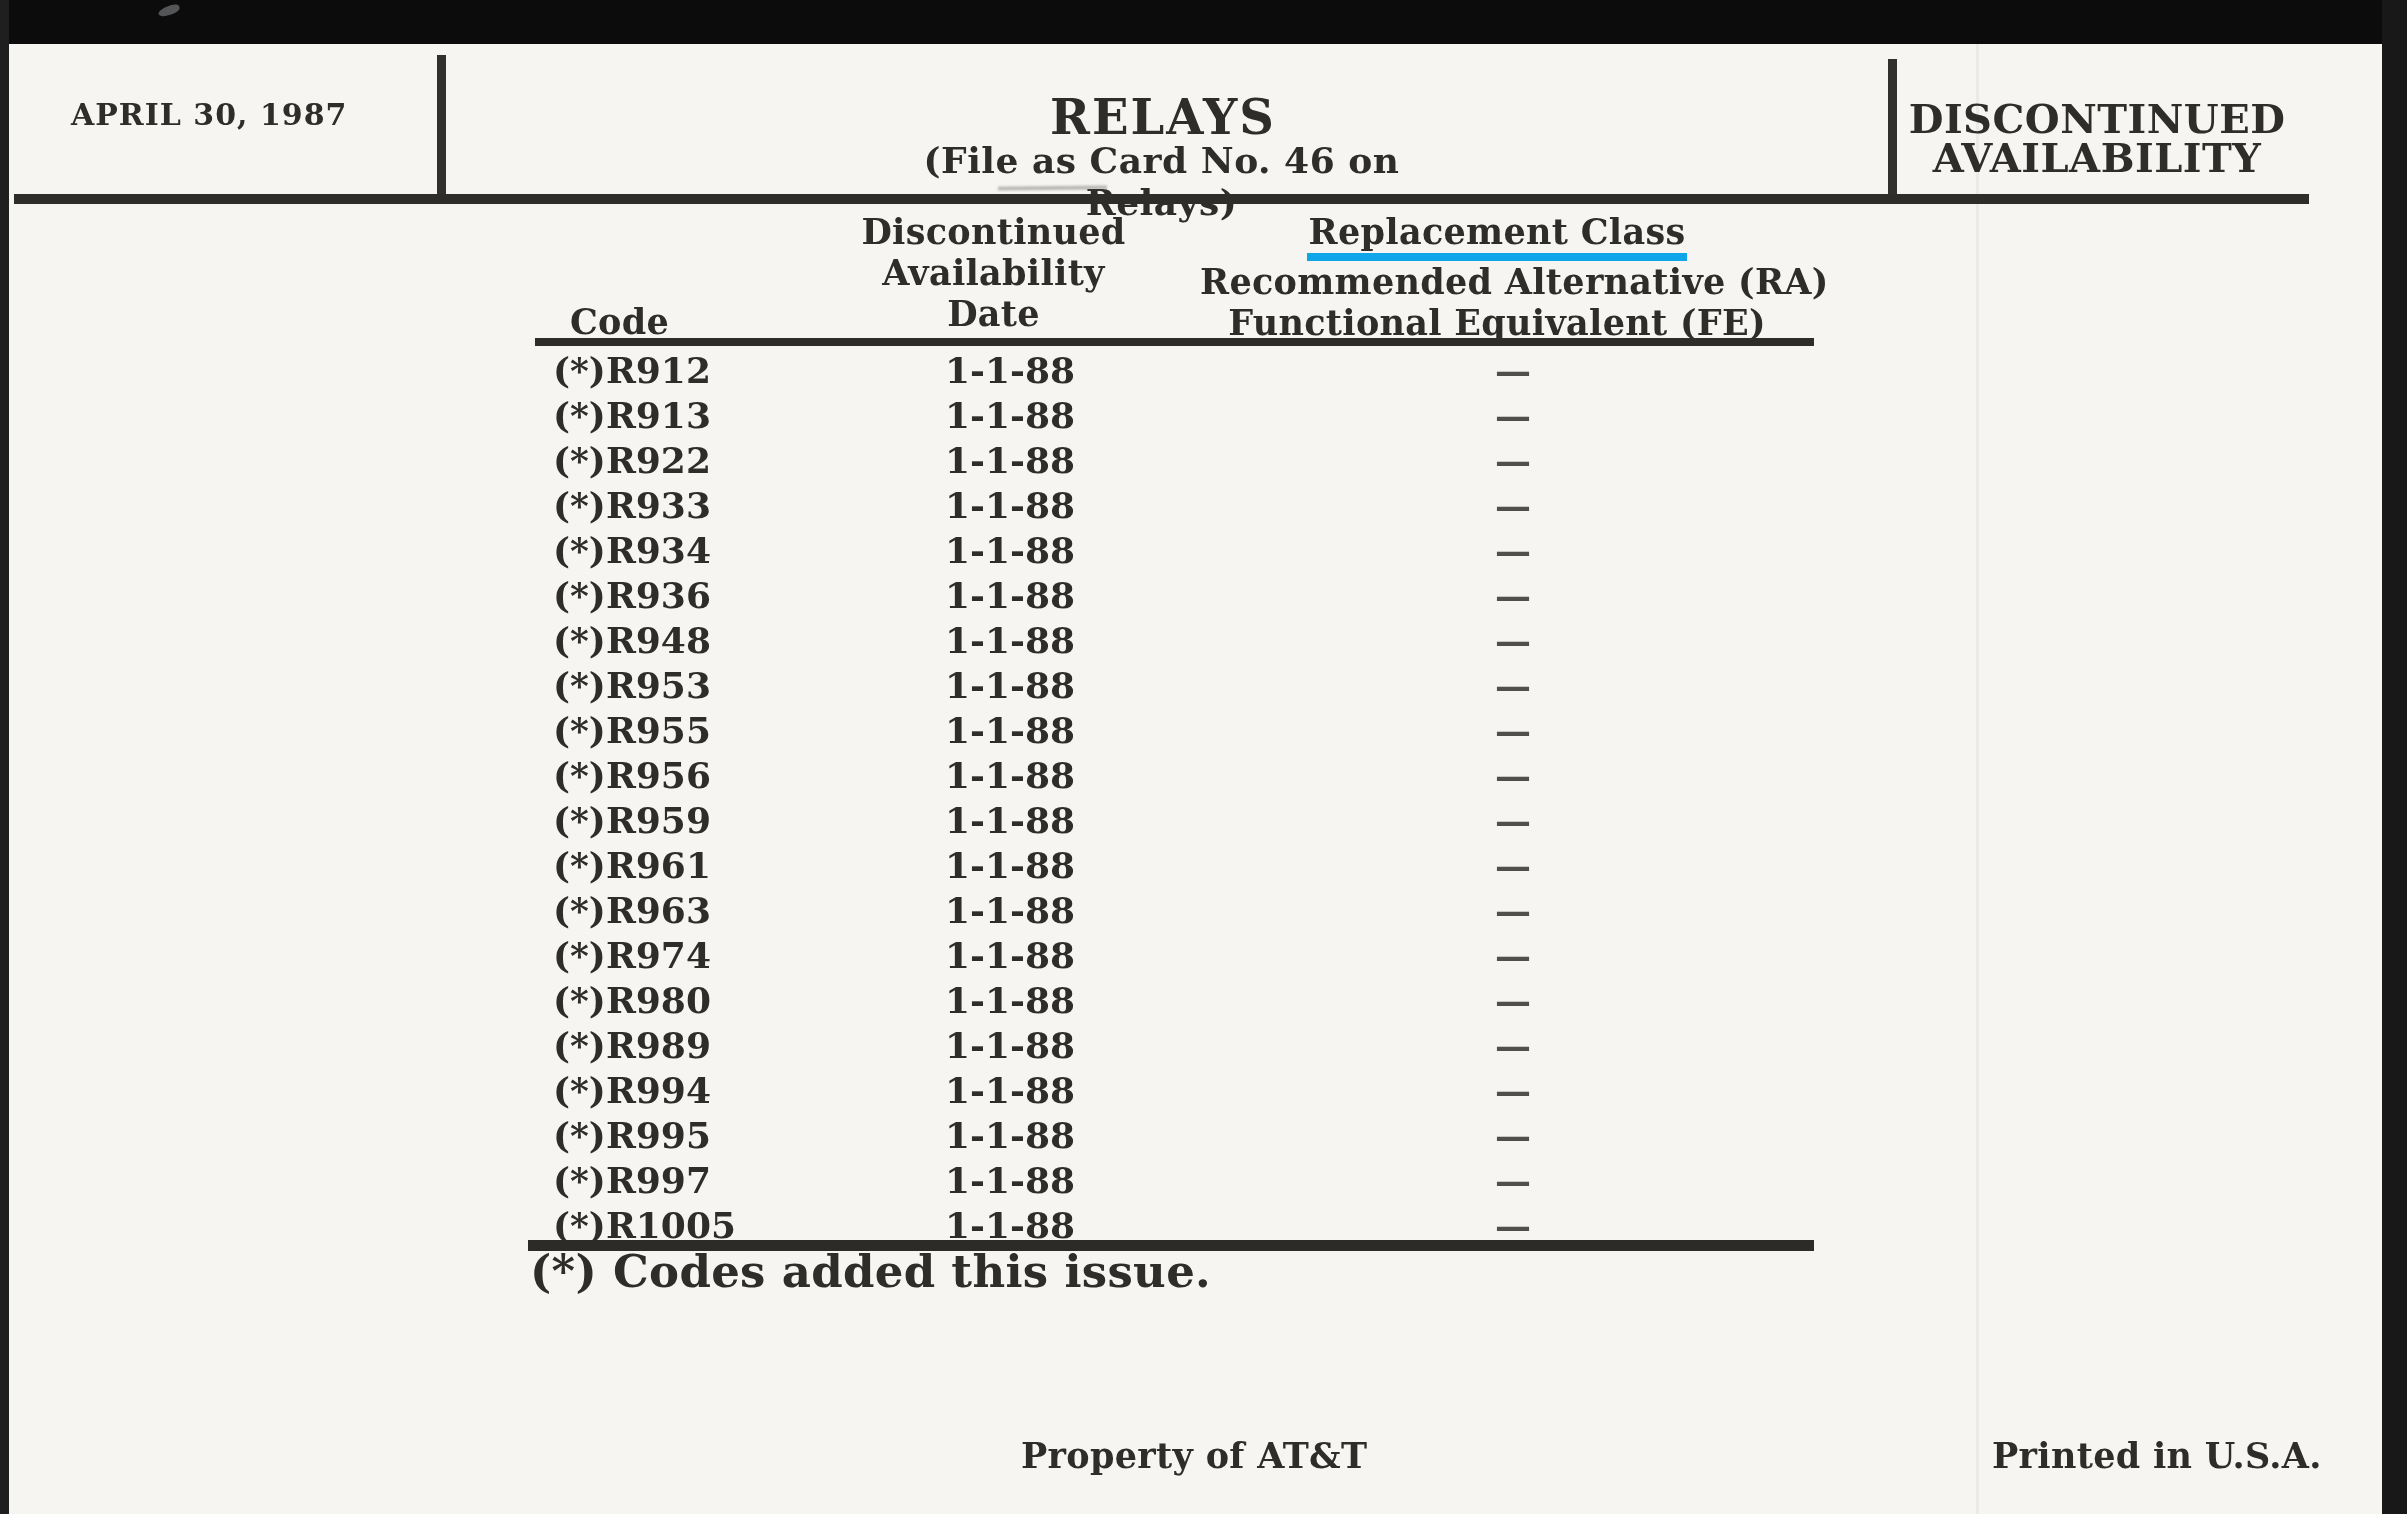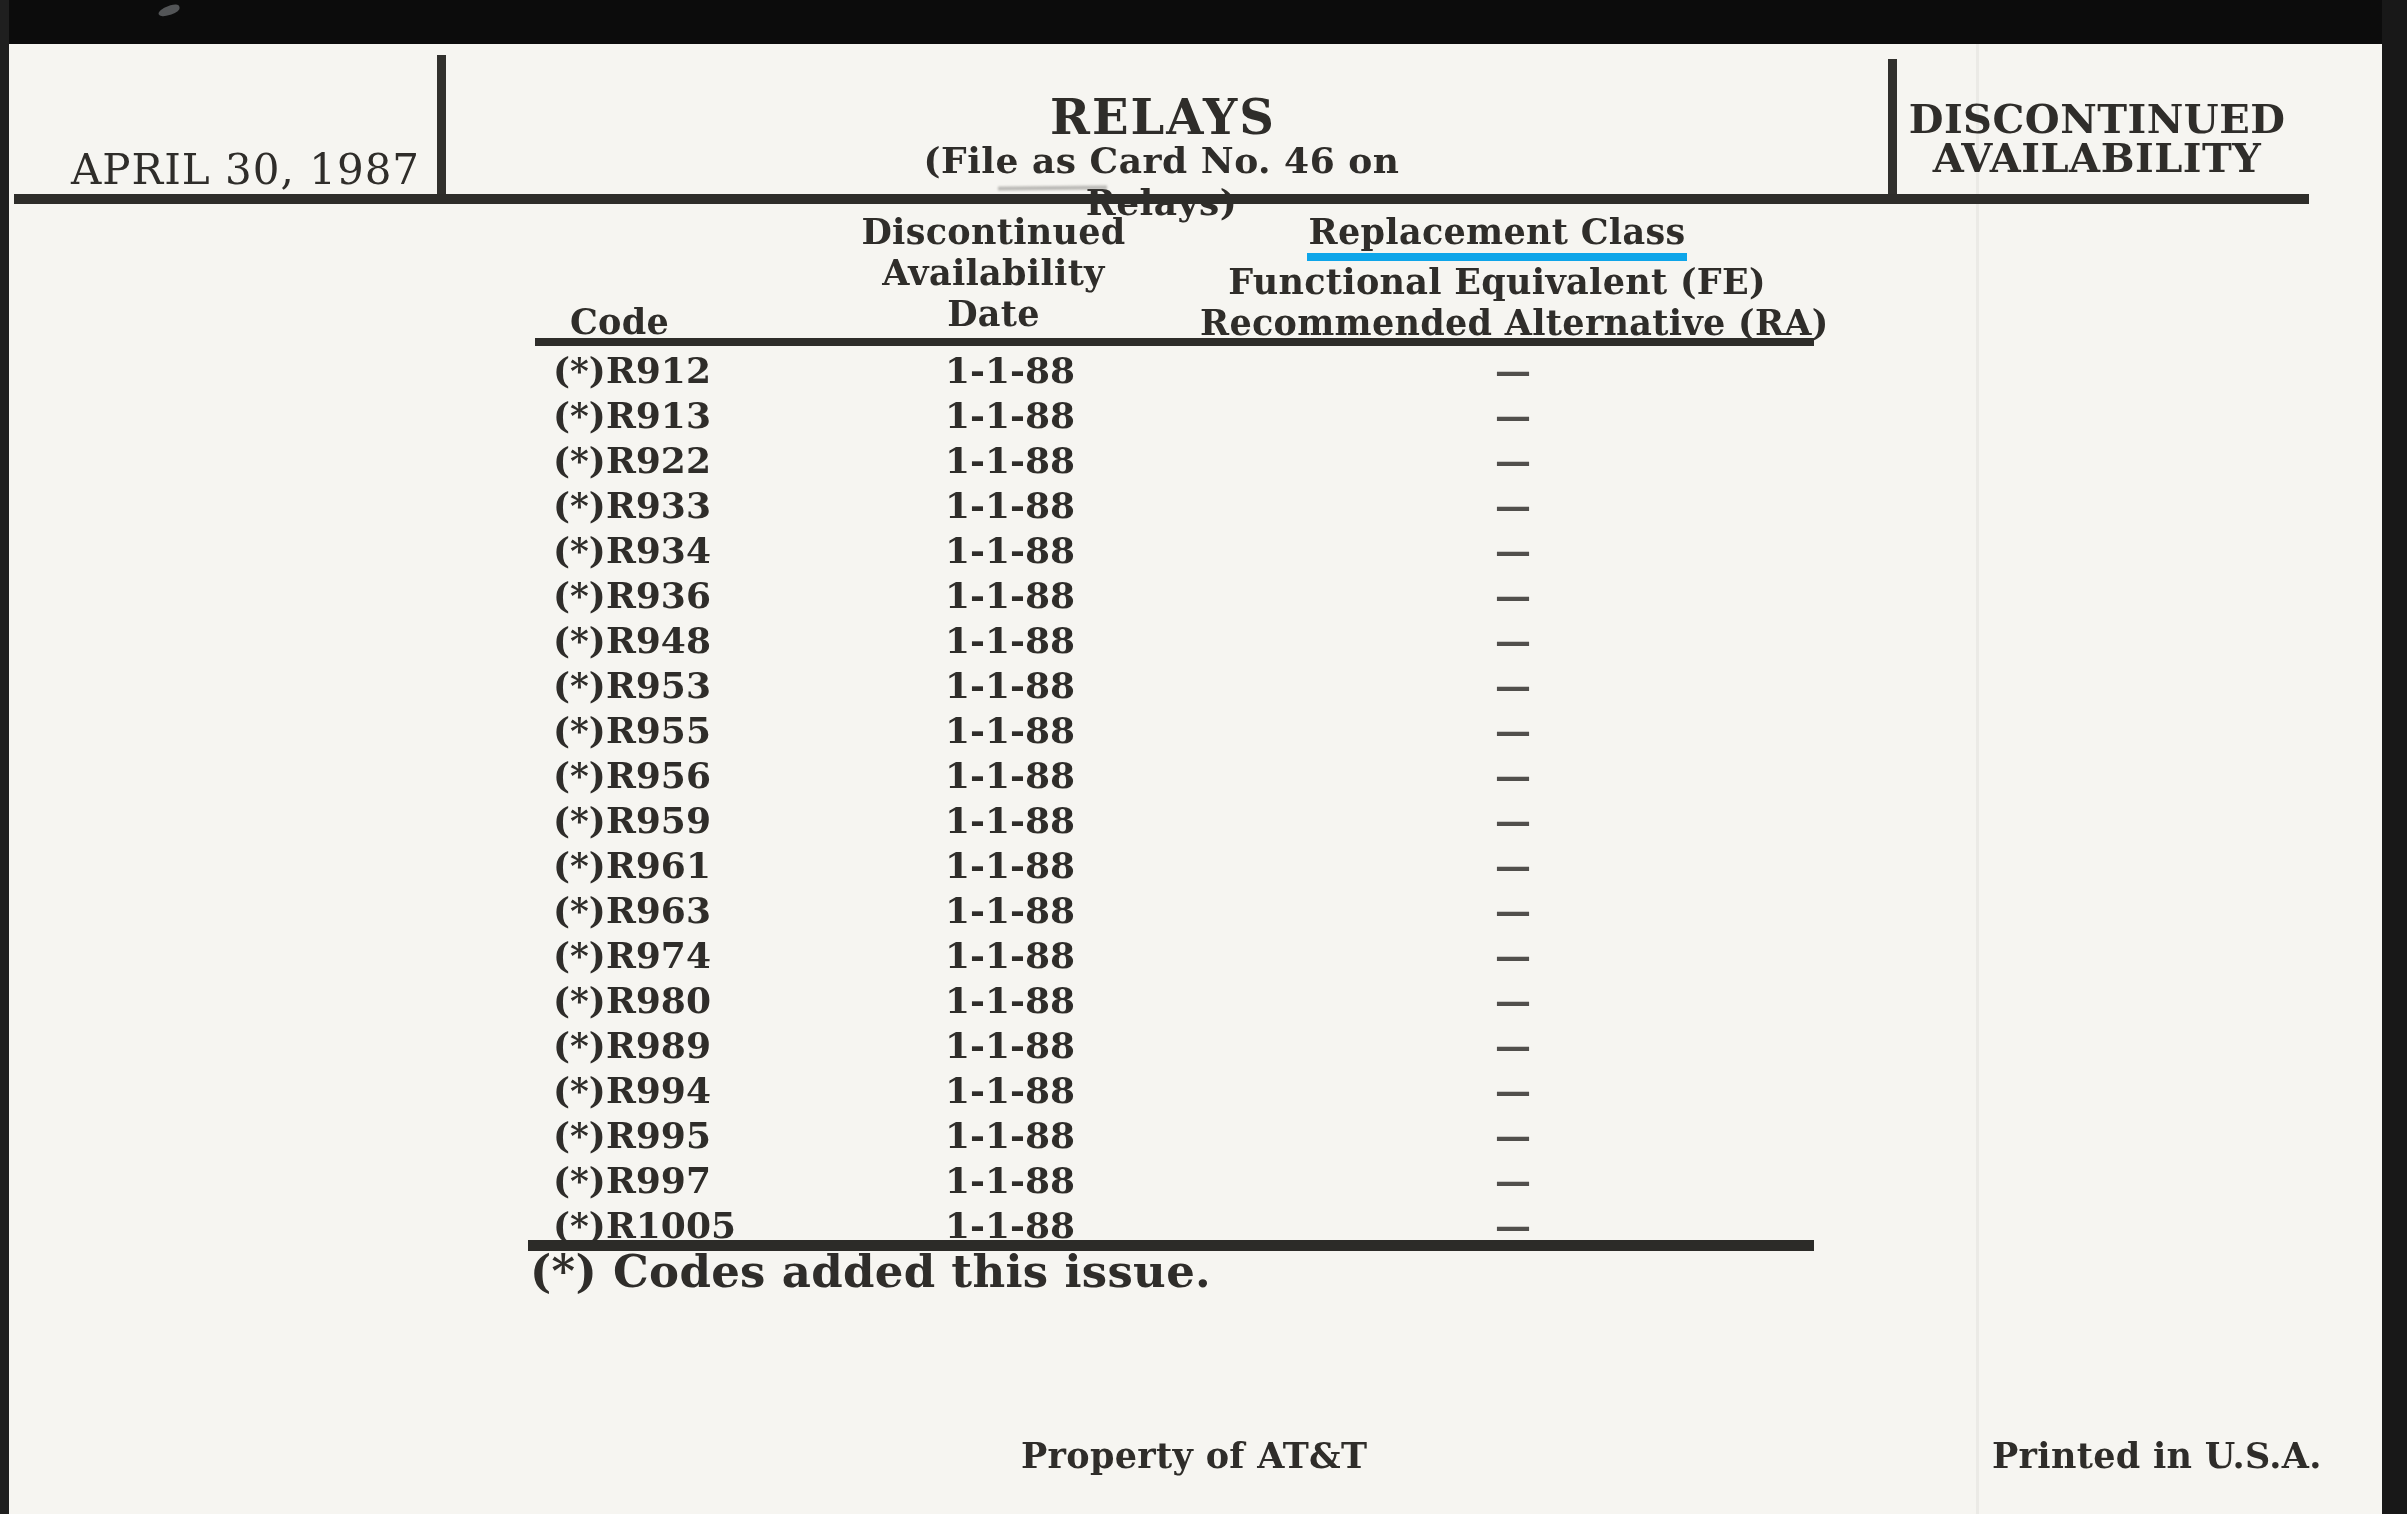--- a/index.html
+++ b/index.html
@@ -11,21 +11,21 @@
     font-family:"DejaVu Serif","Liberation Serif",serif;
     color:#2f2d2a;
   }
   
   .band-top{position:absolute;left:0;top:0;width:2408px;height:44px;background:#0c0c0c;}
   .band-right{position:absolute;right:0;top:0;width:26px;height:1515px;background:#181818;}
   .band-left{position:absolute;left:0;top:0;width:9px;height:1515px;background:#1f1f1f;}
   .scratch{position:absolute;left:158px;top:6px;width:22px;height:9px;background:#8e9296;opacity:.55;border-radius:60% 40% 50% 50%;transform:rotate(-18deg);}
   .scanline{position:absolute;left:1976px;top:44px;width:3px;height:1471px;background:rgba(40,40,40,0.05);}
   
-  .hdr-date{position:absolute;left:71px;top:97px;width:366px;font-size:42px;font-weight:normal;letter-spacing:1px;margin-top:48px;}
+  .hdr-date{position:absolute;left:71px;top:97px;width:366px;font-size:30px;font-weight:bold;letter-spacing:1px;}
   .divider1{position:absolute;left:437px;top:55px;width:9px;height:145px;background:#31302d;}
   .divider2{position:absolute;left:1888px;top:59px;width:9px;height:141px;background:#31302d;}
   .hdr-title{position:absolute;left:965px;top:89px;width:396px;text-align:center;font-size:48px;font-weight:bold;letter-spacing:2px;}
   .hdr-sub{position:absolute;left:909px;top:139px;width:505px;text-align:center;font-size:36px;font-weight:bold;letter-spacing:0.5px;}
   .smudge{position:absolute;left:998px;top:186px;width:109px;height:4px;background:#5a5855;opacity:.38;filter:blur(1px);transform:rotate(-.6deg);}
   .hdr-right{position:absolute;left:1899px;top:99px;width:396px;text-align:center;font-size:40px;font-weight:bold;line-height:39px;letter-spacing:0.5px;}
   .rule-main{position:absolute;left:14px;top:194px;width:2295px;height:10px;background:#2e2d2a;}
   
   .th{position:absolute;font-size:35px;font-weight:bold;letter-spacing:0.3px;line-height:41px;white-space:nowrap;}
   .th-code{left:560px;top:301px;width:119px;text-align:center;}
@@ -70,22 +70,22 @@
   <div class="rule-main"></div>
 
   <div class="th th-code">Code</div>
   <div class="th th-col2">
     <div>Discontinued</div>
     <div>Availability</div>
     <div>Date</div>
   </div>
   <div class="th th-col3">
     <div><span class="u">Replacement Class</span></div>
+    <div>Recommended Alternative (RA)</div>
     <div>Functional Equivalent (FE)</div>
-    <div>Recommended Alternative (RA)</div>
   </div>
   <div class="rule-head"></div>
 
   <div class="tbody">
     <div class="trow">
       <span class="c-code">(*)R912</span>
       <span class="c-date">1-1-88</span>
       <span class="c-repl">—</span>
     </div>
   <div class="trow">

